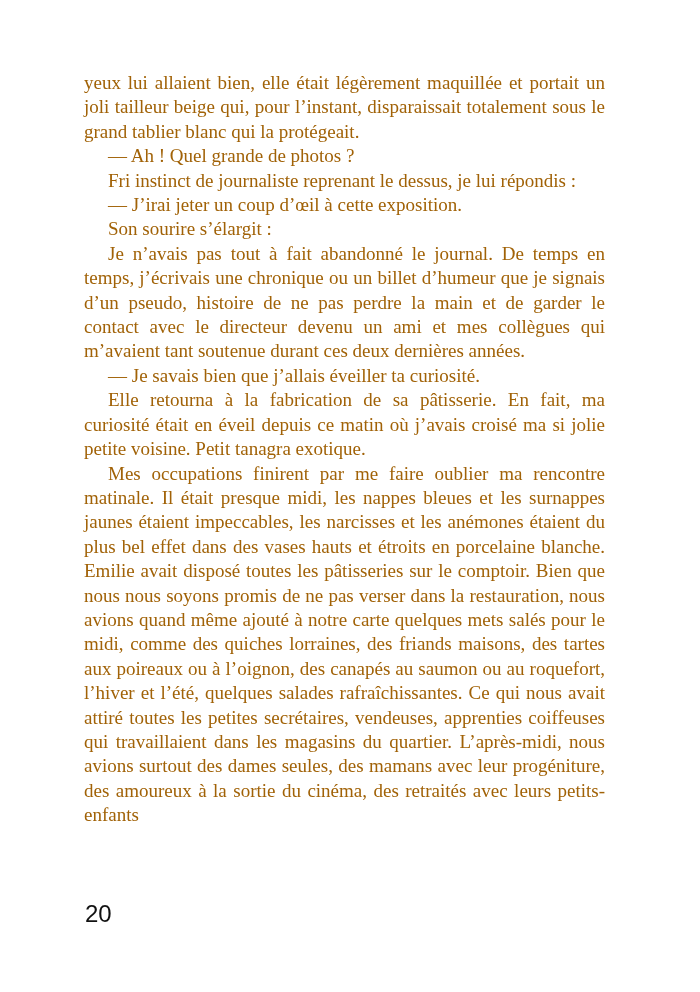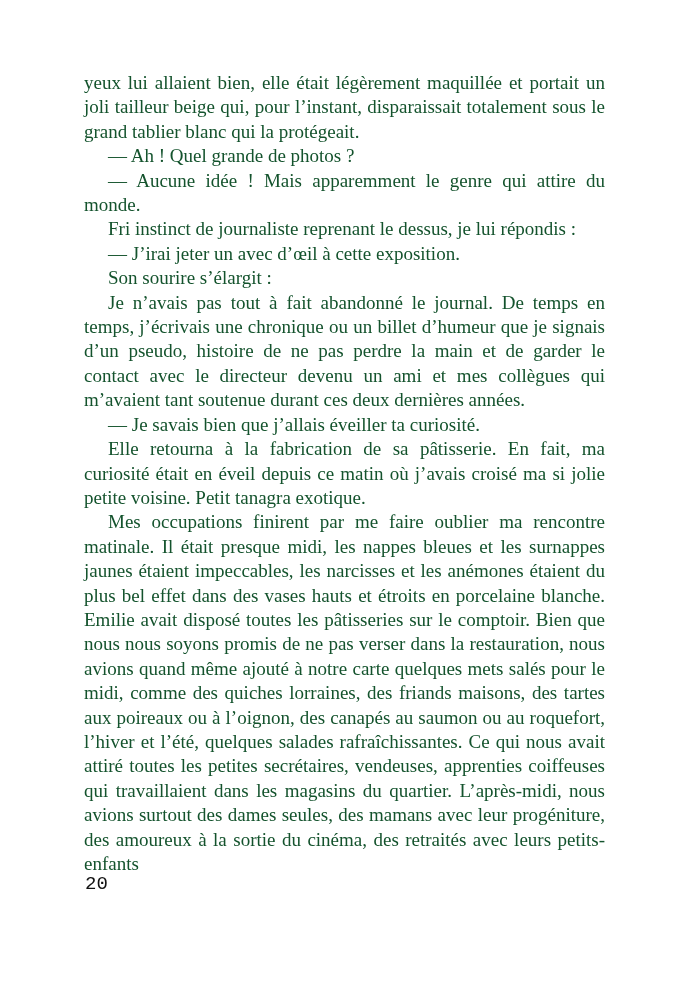--- a/index.html
+++ b/index.html
@@ -14,50 +14,49 @@
       overflow: hidden;
     }
     .page {
       position: absolute;
       left: 84px;
       top: 71px;
       width: 521px;
       font-family: "Liberation Serif", serif;
       font-size: 19px;
       line-height: 24.4px;
-      color: #14532d;
+      color: #a16207;
     }
     .page p {
       margin: 0;
       text-align: justify;
     }
     .page p.indent {
       text-indent: 24px;
     }
     .page p.last-line-justify {
       text-align-last: justify;
     }
     .page-number {
       position: absolute;
       left: 85px;
-      top: 873px;
-      font-family: Liberation Mono, monospace;
-      font-size: 19px;
+      top: 900px;
+      font-family: Liberation Sans, sans-serif;
+      font-size: 24px;
       color: #111111;
     }
   </style>
 </head>
 <body>
 
 <div class="page">
   <p>yeux lui allaient bien, elle était légèrement maquillée et portait un joli tailleur beige qui, pour l’instant, disparaissait totalement sous le grand tablier blanc qui la protégeait.</p>
   <p class="indent">— Ah ! Quel grande de photos ?</p>
-  <p class="indent">— Aucune idée ! Mais apparemment le genre qui attire du monde.</p>
   <p class="indent">Fri instinct de journaliste reprenant le dessus, je lui répondis :</p>
-  <p class="indent">— J’irai jeter un avec d’œil à cette exposition.</p>
+  <p class="indent">— J’irai jeter un coup d’œil à cette exposition.</p>
   <p class="indent">Son sourire s’élargit :</p>
   <p class="indent">Je n’avais pas tout à fait abandonné le journal. De temps en temps, j’écrivais une chronique ou un billet d’humeur que je signais d’un pseudo, histoire de ne pas perdre la main et de garder le contact avec le directeur devenu un ami et mes collègues qui m’avaient tant soutenue durant ces deux dernières années.</p>
   <p class="indent">— Je savais bien que j’allais éveiller ta curiosité.</p>
   <p class="indent">Elle retourna à la fabrication de sa pâtisserie. En fait, ma curiosité était en éveil depuis ce matin où j’avais croisé ma si jolie petite voisine. Petit tanagra exotique.</p>
   <p class="indent last-line-justify">Mes occupations finirent par me faire oublier ma rencontre matinale. Il était presque midi, les nappes bleues et les surnappes jaunes étaient impeccables, les narcisses et les anémones étaient du plus bel effet dans des vases hauts et étroits en porcelaine blanche. Emilie avait disposé toutes les pâtisseries sur le comptoir. Bien que nous nous soyons promis de ne pas verser dans la restauration, nous avions quand même ajouté à notre carte quelques mets salés pour le midi, comme des quiches lorraines, des friands maisons, des tartes aux poireaux ou à l’oignon, des canapés au saumon ou au roquefort, l’hiver et l’été, quelques salades rafraîchissantes. Ce qui nous avait attiré toutes les petites secrétaires, vendeuses, apprenties coiffeuses qui travaillaient dans les magasins du quartier. L’après-midi, nous avions surtout des dames seules, des mamans avec leur progéniture, des amoureux à la sortie du cinéma, des retraités avec leurs petits-enfants</p>
 </div>
 
 <div class="page-number">20</div>
 
 </body></html>

